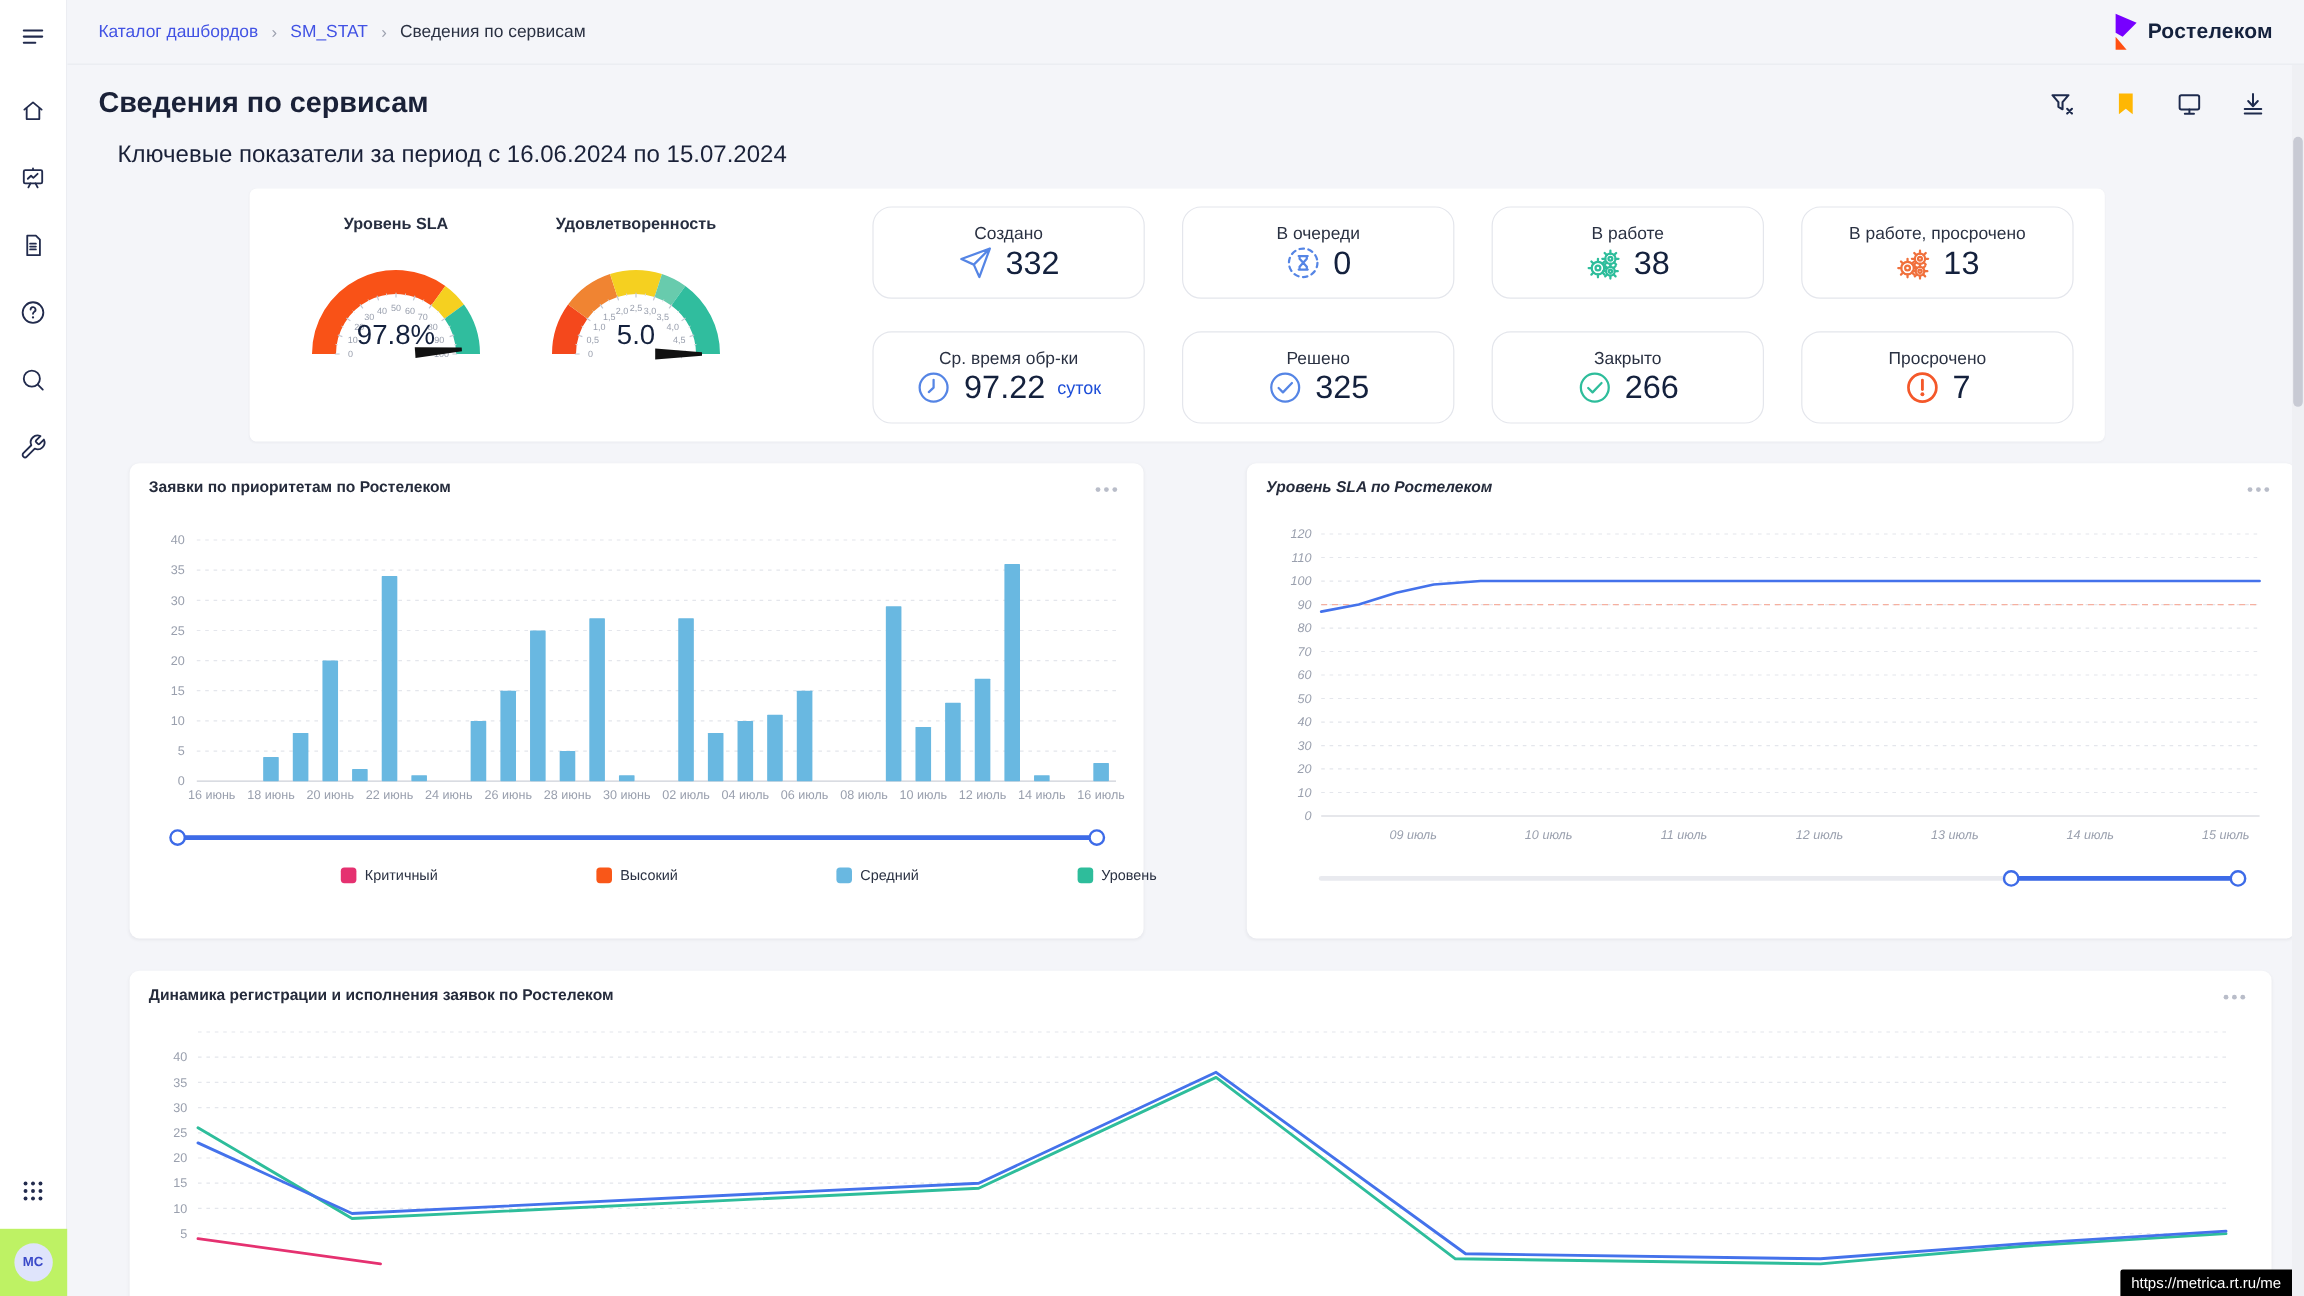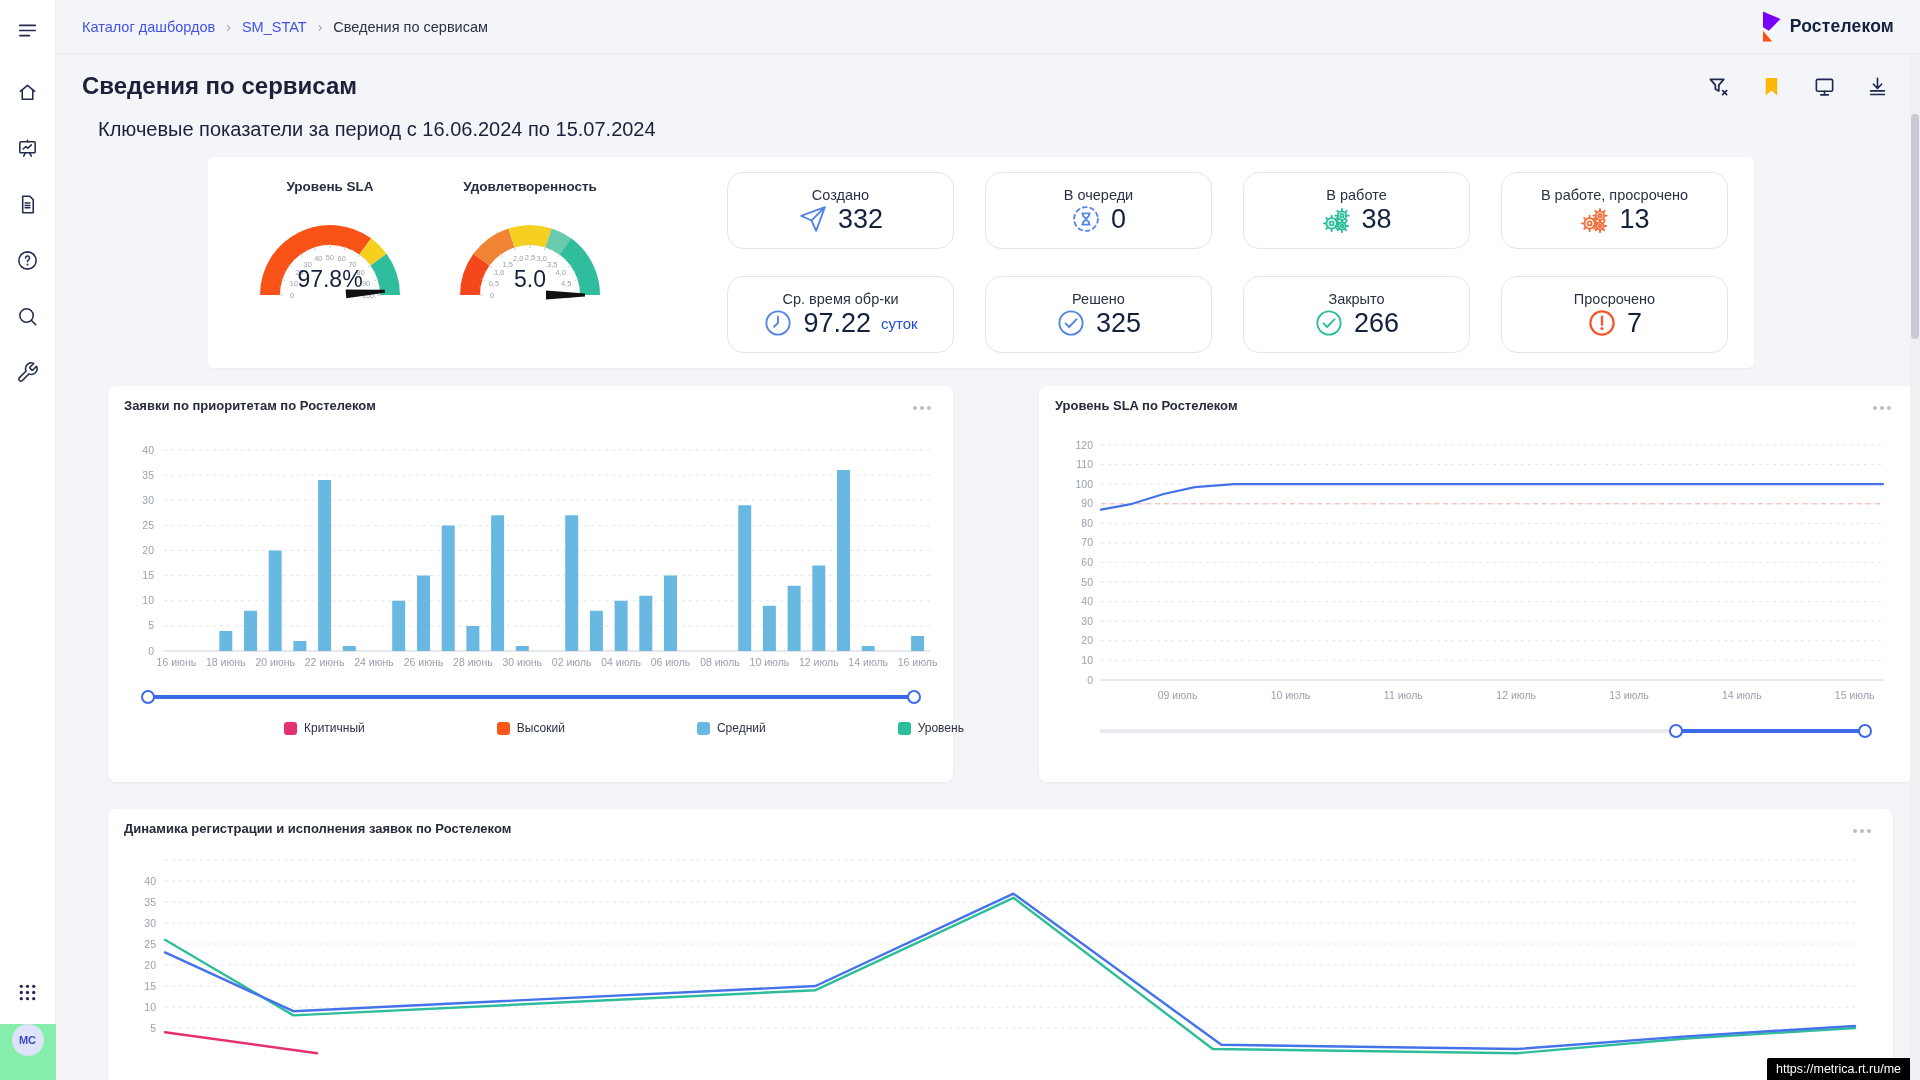--- a/index.html
+++ b/index.html
@@ -8,21 +8,21 @@
 
   
   .sidebar { position:absolute; left:0; top:0; width:56px; height:1080px; background:#fff;
              border-right:1px solid #ECEDF2; display:flex; flex-direction:column; align-items:center; z-index:6; }
   .icon-btn { width:40px; height:40px; display:flex; align-items:center; justify-content:center;
               border-radius:8px; cursor:pointer; color:#222B4D; }
   .icon-btn svg { width:23px; height:23px; }
   .sidebar .menu-wrap { margin:10px 0 22px; }
   .sidebar .icon-btn.navi { margin-bottom:16px; }
   .sidebar .spacer { flex:1; }
-  .sidebar .bottom-zone { width:56px; height:56px; background:#86efac; display:flex; justify-content:center; }
+  .sidebar .bottom-zone { width:56px; height:56px; background:#bef264; display:flex; align-items:center; justify-content:center; }
   .avatar { width:32px; height:32px; border-radius:50%; background:#DFE4FB; color:#3A49C8;
             font-size:11px; font-weight:bold; display:flex; align-items:center; justify-content:center; cursor:pointer; }
 
   
   .topbar { position:absolute; left:56px; top:0; width:1864px; height:54px; background:#F4F5F9;
             border-bottom:1px solid #E9EBF1; display:flex; align-items:center; padding:0 26px; z-index:5; }
   .crumb { font-size:14.5px; }
   .crumb.link { color:#4152E4; cursor:pointer; }
   .crumb.current { color:#2A3142; }
   .crumb-sep { color:#9CA1AF; margin:0 11px; font-size:14px; }
@@ -55,21 +55,21 @@
   .kpi-card .value-row { display:flex; align-items:center; gap:10px; }
   .kpi-card .kicon { width:30px; height:30px; display:flex; }
   .kpi-card .kicon svg { width:30px; height:30px; }
   .kpi-card .value { font-size:27px; color:#14213D; }
   .kpi-card .suffix { font-size:15px; color:#1d4ed8; }
 
   .charts-row { display:flex; margin:18px 0 0 52px; gap:86px; }
   .chart-card { background:#fff; border-radius:8px; box-shadow:0 1px 3px rgba(16,24,40,0.06);
                 padding:12px 16px; position:relative; }
   #chart1 { width:845px; height:396px; }
-  #chart2 { width:874px; height:396px; }
+  #chart2 { width:874px; height:396px;font-style:italic; }
   #chart3 { width:1785px; height:280px; margin:27px 0 0 52px; }
   .chart-title { font-size:13px; font-weight:bold; color:#252B3B; }
   .dots { position:absolute; right:18px; top:16px; display:flex; gap:3px; cursor:pointer; padding:4px; }
   .dots i { width:4px; height:4px; border-radius:50%; background:#B9BDC9; }
 
   .slider { position:relative; height:16px; }
   .slider .track { position:absolute; left:0; right:0; top:6px; height:4px; border-radius:2px; background:#E9EAEF; cursor:pointer; }
   .slider .active { position:absolute; top:6px; height:4px; border-radius:2px; background:#3D6BE8; }
   .slider .handle { position:absolute; top:1px; width:14px; height:14px; border-radius:50%;
                     background:#fff; border:2px solid #3D6BE8; cursor:grab; }

